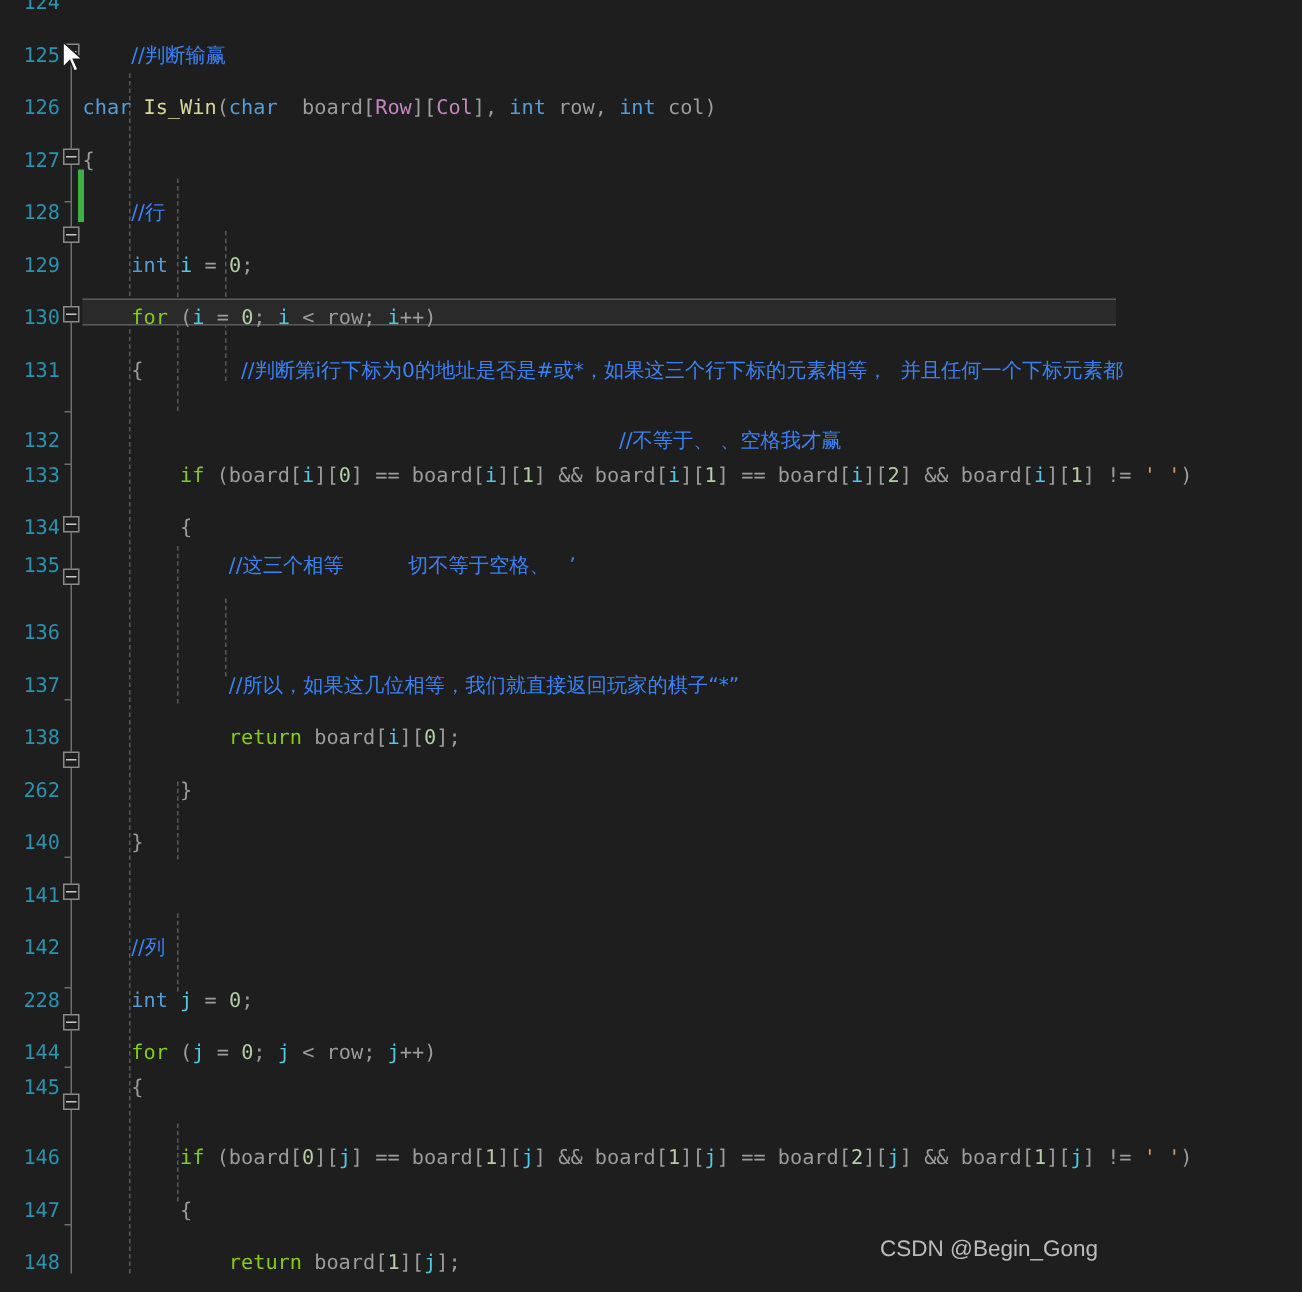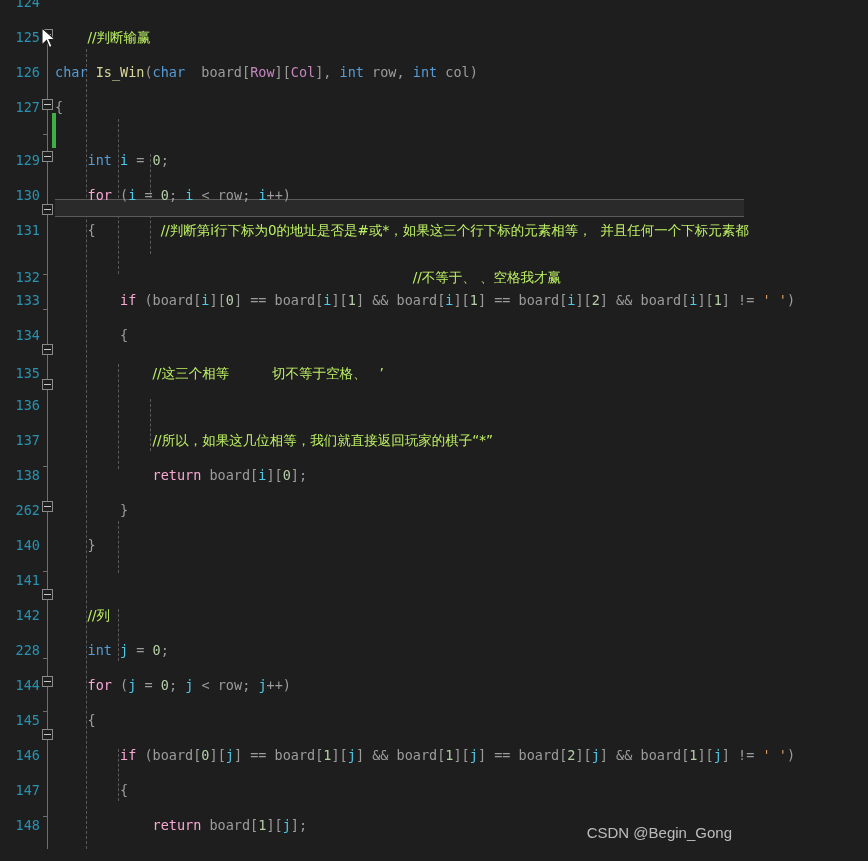--- a/index.html
+++ b/index.html
@@ -19,29 +19,29 @@
     text-align:right;color:#2b91af;font-size:13.5px;
     font-family:"DejaVu Sans Mono","Liberation Mono",monospace;
   }
   .code{
     position:absolute;left:55px;top:0;height:17.5px;
     color:#9c9c9c;
   }
   .code .ind{color:transparent;}
 
   
-  .kw{color:#f9a8d4;}      
+  .kw{color:#84cc16;}      
   .ty{color:#569cd6;}      
   .fn{color:#d7d79a;}      
   .id{color:#9c9c9c;text-align:center;}      
   .var{color:#4ec9e8;}     
   .mac{color:#c586c0;}     
   .num{color:#b5cea8;}     
   .str{color:#d69d6a;}     
-  .cmt{color:#bef264;}     
+  .cmt{color:#3b82f6;}     
   .pun{color:#9c9c9c;}
 
   
   .curline{
     position:absolute;left:55px;right:0;height:17.5px;
     border-top:1px solid #5a5a5a;border-bottom:1px solid #5a5a5a;
     background:#2a2a2a;box-sizing:border-box;pointer-events:none;
   }
 
   
@@ -128,20 +128,24 @@
   <div class="row" style="top:29px;">
     <span class="gutter">126</span>
     <span class="code"><span class="ty">char</span> <span class="fn">Is_Win</span><span class="pun">(</span><span class="ty">char</span>  <span class="id">board</span><span class="pun">[</span><span class="mac">Row</span><span class="pun">][</span><span class="mac">Col</span><span class="pun">], </span><span class="ty">int</span> <span class="id">row</span><span class="pun">, </span><span class="ty">int</span> <span class="id">col</span><span class="pun">)</span></span>
   </div>
 
   <div class="row" style="top:46.5px;">
     <span class="gutter">127</span>
     <span class="code"><span class="pun">{</span></span>
   </div>
 
+  <div class="row" style="top:64px;">
+    <span class="gutter">128</span>
+    <span class="code"><span class="ind">    </span><span class="cmt cn">//行</span></span>
+  </div>
 
   <div class="row" style="top:81.5px;">
     <span class="gutter">129</span>
     <span class="code"><span class="ind">    </span><span class="ty">int</span> <span class="var">i</span> <span class="pun">=</span> <span class="num">0</span><span class="pun">;</span></span>
   </div>
 
   <div class="row" style="top:99px;">
     <span class="gutter">130</span>
     <span class="code"><span class="ind">    </span><span class="kw">for</span> <span class="pun">(</span><span class="var">i</span> <span class="pun">=</span> <span class="num">0</span><span class="pun">;</span> <span class="var">i</span> <span class="pun">&lt;</span> <span class="id">row</span><span class="pun">;</span> <span class="var">i</span><span class="pun">++)</span></span>
   </div>
@@ -159,21 +163,21 @@
   <div class="row" style="top:151.5px;">
     <span class="gutter">133</span>
     <span class="code"><span class="ind">        </span><span class="kw">if</span> <span class="pun">(</span><span class="id">board</span><span class="pun">[</span><span class="var">i</span><span class="pun">][</span><span class="num">0</span><span class="pun">] ==</span> <span class="id">board</span><span class="pun">[</span><span class="var">i</span><span class="pun">][</span><span class="num">1</span><span class="pun">] &amp;&amp;</span> <span class="id">board</span><span class="pun">[</span><span class="var">i</span><span class="pun">][</span><span class="num">1</span><span class="pun">] ==</span> <span class="id">board</span><span class="pun">[</span><span class="var">i</span><span class="pun">][</span><span class="num">2</span><span class="pun">] &amp;&amp;</span> <span class="id">board</span><span class="pun">[</span><span class="var">i</span><span class="pun">][</span><span class="num">1</span><span class="pun">] !=</span> <span class="str">' '</span><span class="pun">)</span></span>
   </div>
 
   <div class="row" style="top:169px;">
     <span class="gutter">134</span>
     <span class="code"><span class="ind">        </span><span class="pun">{</span></span>
   </div>
 
-  <div class="row" style="top:190px;">
+  <div class="row" style="top:176px;">
     <span class="gutter">135</span>
     <span class="code"><span class="ind">            </span><span class="cmt cn">//这三个相等          切不等于空格、   ’</span></span>
   </div>
 
   <div class="row" style="top:204px;">
     <span class="gutter">136</span>
   </div>
 
   <div class="row" style="top:221.5px;">
     <span class="gutter">137</span>
@@ -208,21 +212,21 @@
   <div class="row" style="top:326.5px;">
     <span class="gutter">228</span>
     <span class="code"><span class="ind">    </span><span class="ty">int</span> <span class="var">j</span> <span class="pun">=</span> <span class="num">0</span><span class="pun">;</span></span>
   </div>
 
   <div class="row" style="top:344px;">
     <span class="gutter">144</span>
     <span class="code"><span class="ind">    </span><span class="kw">for</span> <span class="pun">(</span><span class="var">j</span> <span class="pun">=</span> <span class="num">0</span><span class="pun">;</span> <span class="var">j</span> <span class="pun">&lt;</span> <span class="id">row</span><span class="pun">;</span> <span class="var">j</span><span class="pun">++)</span></span>
   </div>
 
-  <div class="row" style="top:362px;">
+  <div class="row" style="top:349px;">
     <span class="gutter">145</span>
     <span class="code"><span class="ind">    </span><span class="pun">{</span></span>
   </div>
 
   <div class="row" style="top:379px;">
     <span class="gutter">146</span>
     <span class="code"><span class="ind">        </span><span class="kw">if</span> <span class="pun">(</span><span class="id">board</span><span class="pun">[</span><span class="num">0</span><span class="pun">][</span><span class="var">j</span><span class="pun">] ==</span> <span class="id">board</span><span class="pun">[</span><span class="num">1</span><span class="pun">][</span><span class="var">j</span><span class="pun">] &amp;&amp;</span> <span class="id">board</span><span class="pun">[</span><span class="num">1</span><span class="pun">][</span><span class="var">j</span><span class="pun">] ==</span> <span class="id">board</span><span class="pun">[</span><span class="num">2</span><span class="pun">][</span><span class="var">j</span><span class="pun">] &amp;&amp;</span> <span class="id">board</span><span class="pun">[</span><span class="num">1</span><span class="pun">][</span><span class="var">j</span><span class="pun">] !=</span> <span class="str">' '</span><span class="pun">)</span></span>
   </div>
 
   <div class="row" style="top:396.5px;">

